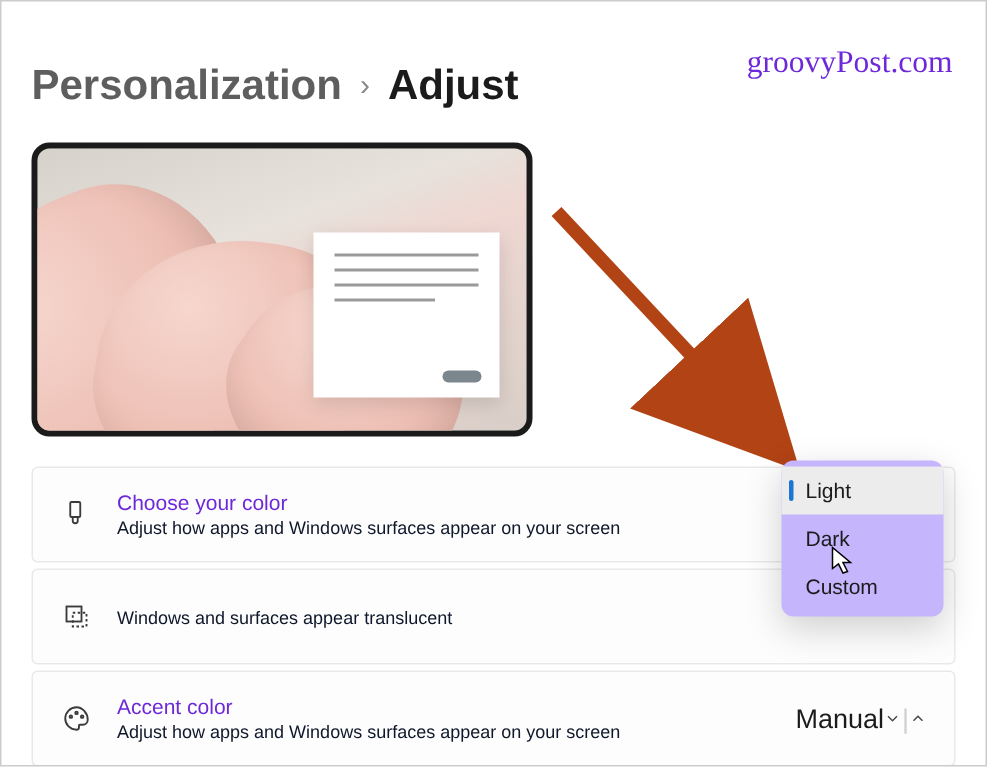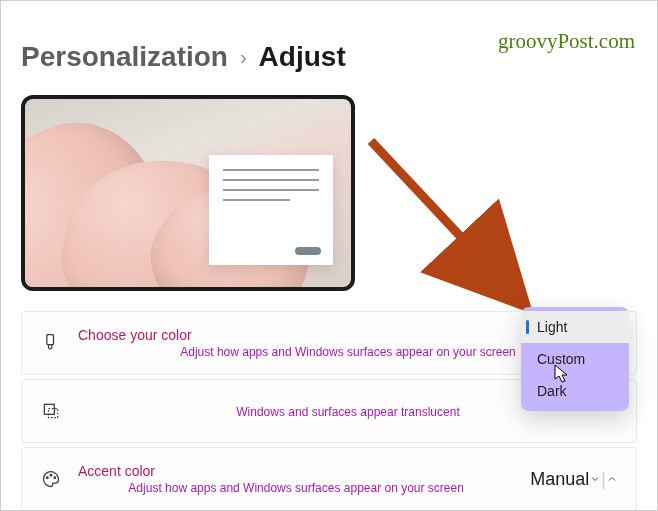--- a/index.html
+++ b/index.html
@@ -22,21 +22,21 @@
     color: #1b1b1b;
   }
   .breadcrumb .parent { color: #5e5e5e; font-weight: 600; }
   .breadcrumb .chev { color: #8a8a8a; font-size: 20px; font-weight: 400; }
   .watermark {
     position: absolute;
     top: 28px;
     right: 22px;
     font-family: Georgia, serif;
     font-size: 21px;
-    color: #4d7c0f;
+    color: #6d28d9;
     text-align: right;
   }
 
   .preview-frame {
     margin: 14px 0 0 20px;
     width: 334px;
     height: 196px;
     border-radius: 12px;
     border: 4px solid #1b1b1b;
     position: relative;
@@ -86,22 +86,22 @@
   }
   .setting-icon {
     width: 22px;
     height: 22px;
     display: flex;
     align-items: center;
     justify-content: center;
     color: #3b3b3b;
   }
   .setting-text { flex: 1; }
-  .setting-title { font-size: 14px; color: #be185d; }
-  .setting-desc { font-size: 12px; color: #a21caf; margin-top: 2px; text-align: center; }
+  .setting-title { font-size: 14px; color: #6d28d9; }
+  .setting-desc { font-size: 12px; color: #0f172a; margin-top: 2px; }
   .setting-ctrl {
     display: flex;
     align-items: center;
     font-size: 18px;
     color: #1b1b1b;
   }
   .chev-sm { color: #4a4a4a; }
 
   .dropdown {
     position: absolute;
@@ -225,22 +225,22 @@
             <path d="M6 15l6-6 6 6"></path>
           </svg>
       </span>
     </div>
   </div>
 
 </div>
 
 <div class="dropdown">
   <div class="dd-item selected">Light</div>
+  <div class="dd-item">Dark</div>
   <div class="dd-item">Custom</div>
-  <div class="dd-item">Dark</div>
 </div>
 
 <svg class="cursor" width="16" height="20">
   <path d="M1 1 L1 15 L5 12 L8 18 L11 17 L8 11 L13 11 Z" fill="white" stroke="black" stroke-width="1"></path>
 </svg>
 
 <svg class="arrow-annot" width="220" height="210">
   <defs>
     <marker id="ahead" markerWidth="14" markerHeight="14" refX="10" refY="6" orient="auto">
       <path d="M0 0 L12 6 L0 12 Z" fill="#b24315"></path>

